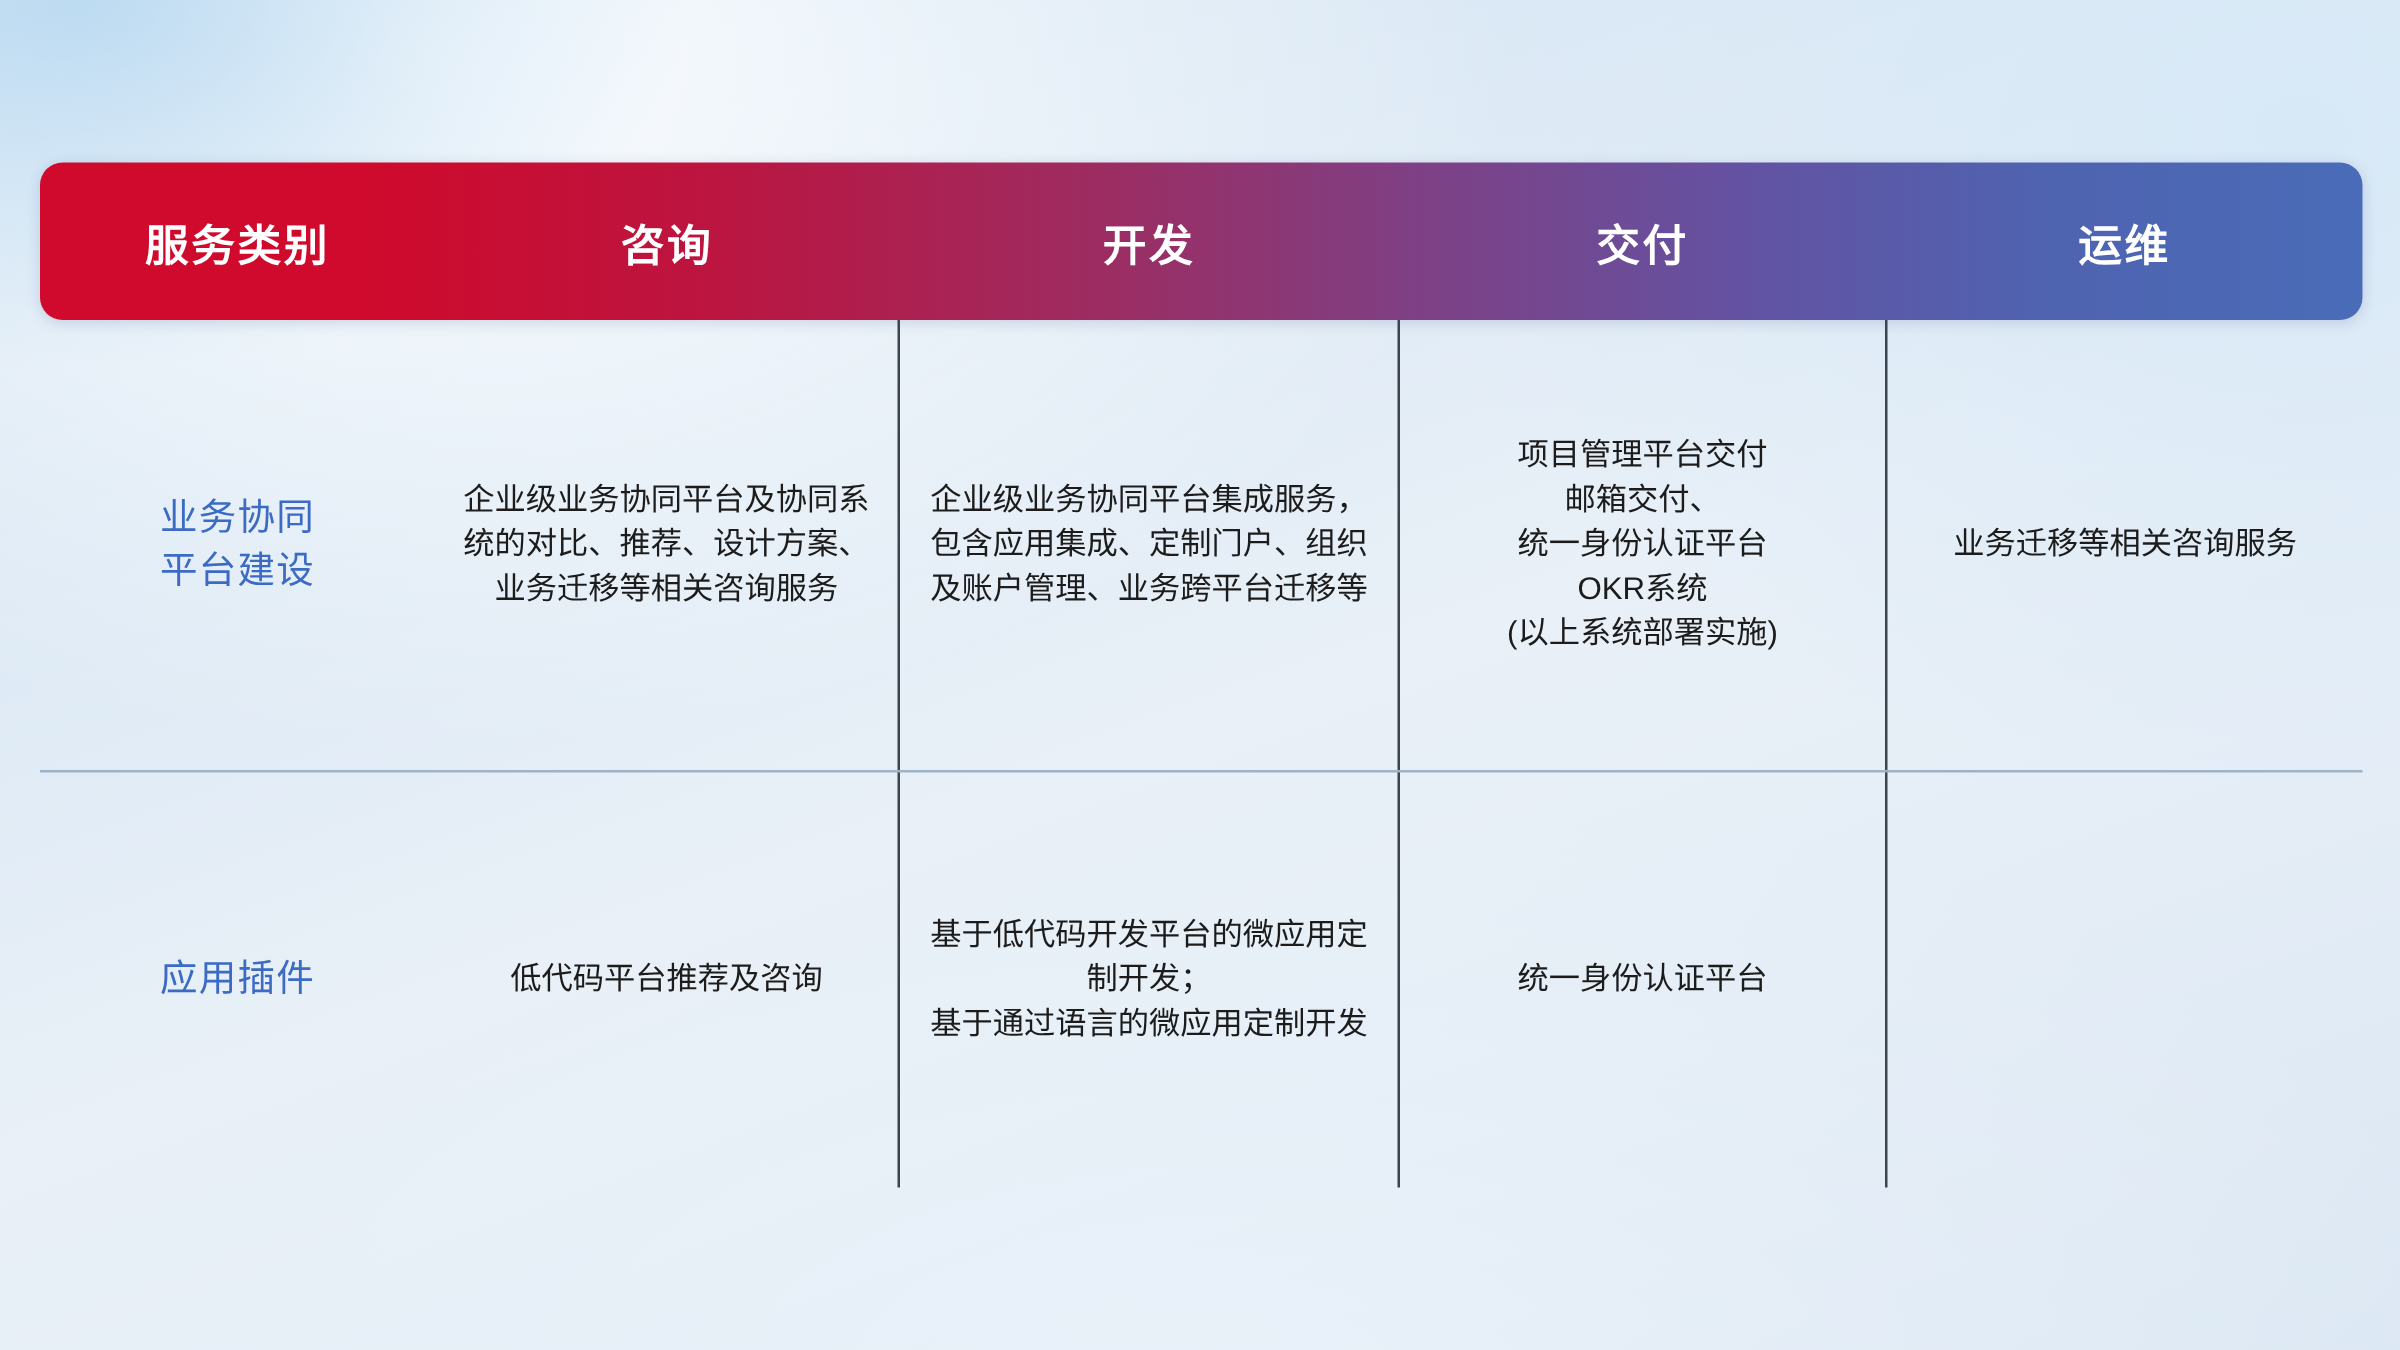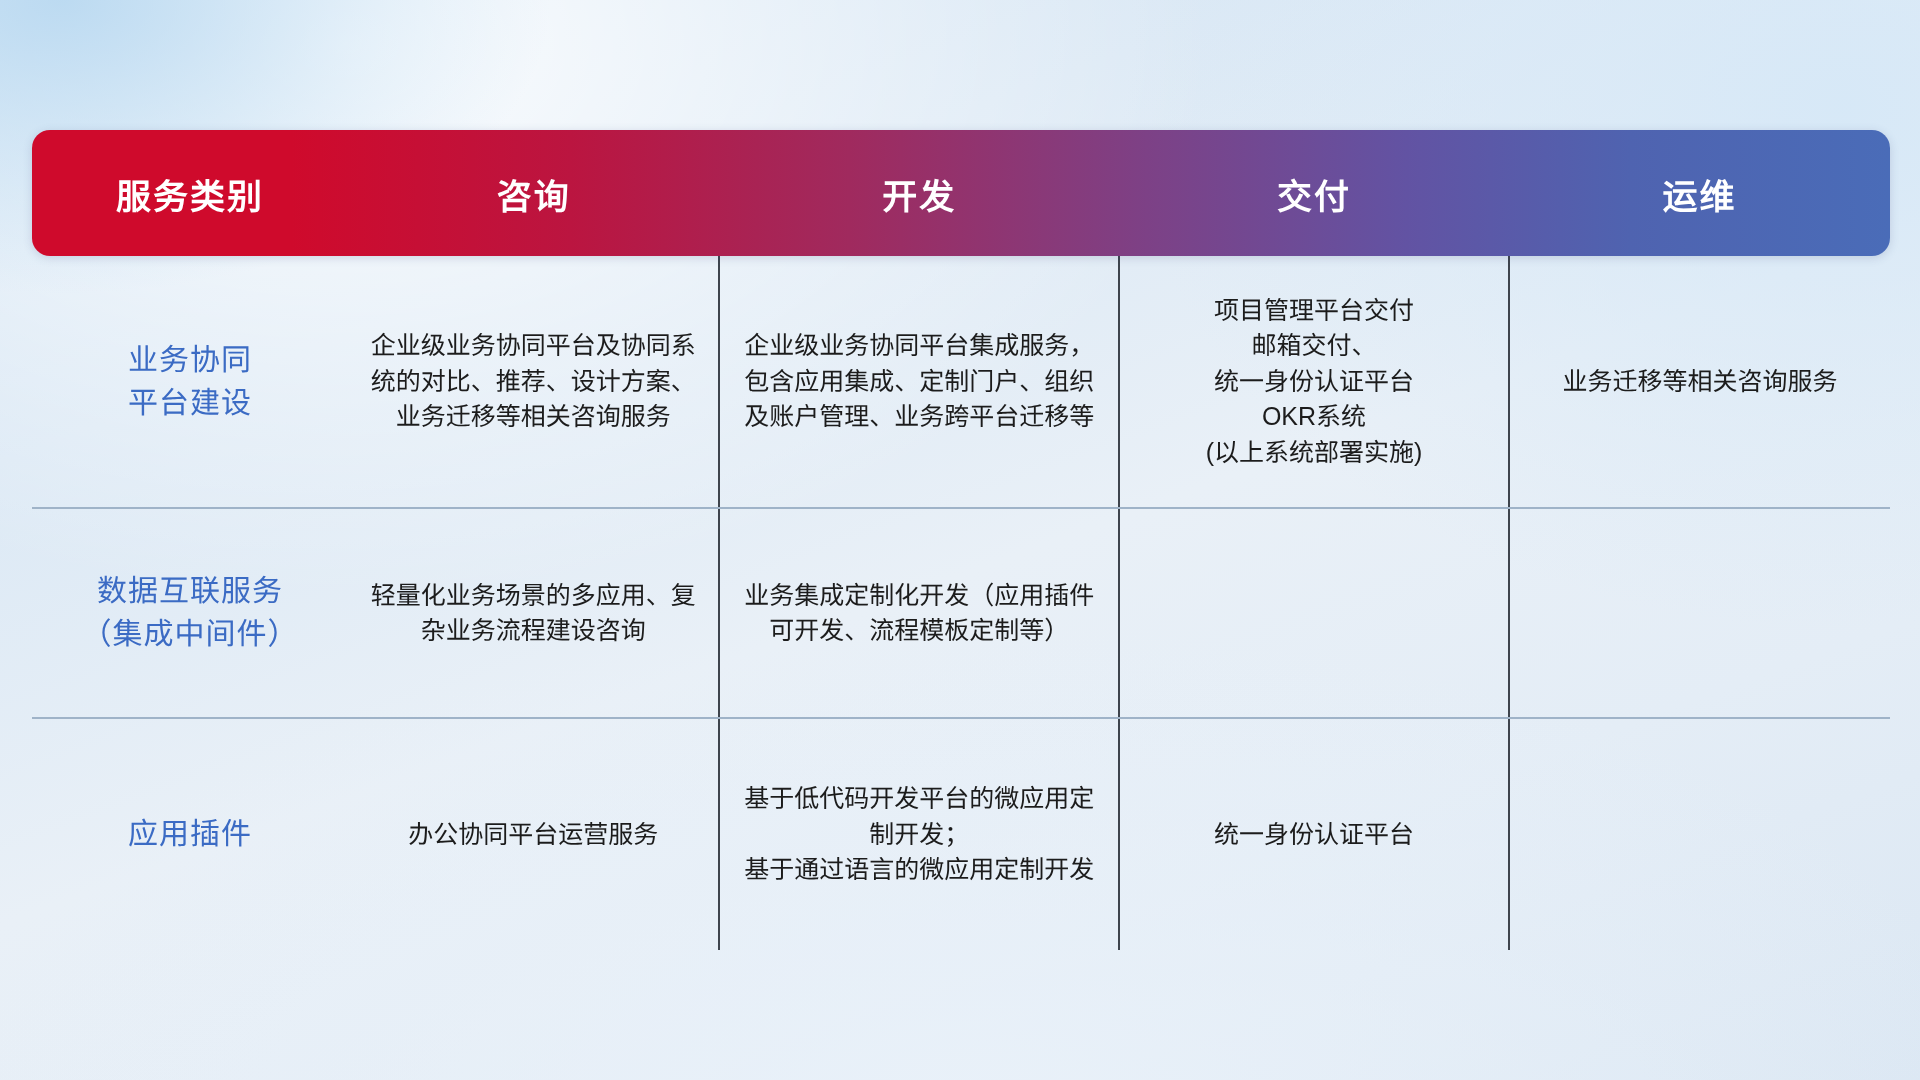--- a/index.html
+++ b/index.html
@@ -187,34 +187,24 @@
 包含应用集成、定制门户、组织
 及账户管理、业务跨平台迁移等</td>
           <td class="col-deliver">项目管理平台交付
 邮箱交付、
 统一身份认证平台
 OKR系统
 (以上系统部署实施)</td>
           <td>业务迁移等相关咨询服务</td>
         </tr>
 
-        <tr id="row-1">
-          <td class="row-label">数据互联服务
-（集成中间件）</td>
-          <td class="col-consult">轻量化业务场景的多应用、复
-杂业务流程建设咨询</td>
-          <td class="col-dev">业务集成定制化开发（应用插件
-可开发、流程模板定制等）</td>
-          <td class="col-deliver empty-cell"></td>
-          <td class="empty-cell"></td>
-        </tr>
 
         <tr id="row-2">
           <td class="row-label">应用插件</td>
-          <td class="col-consult">办公协同平台运营服务</td>
+          <td class="col-consult">低代码平台推荐及咨询</td>
           <td class="col-dev">基于低代码开发平台的微应用定
 制开发；
 基于通过语言的微应用定制开发</td>
           <td class="col-deliver">统一身份认证平台</td>
           <td class="empty-cell"></td>
         </tr>
 
       </tbody>
     </table>
   </div>

